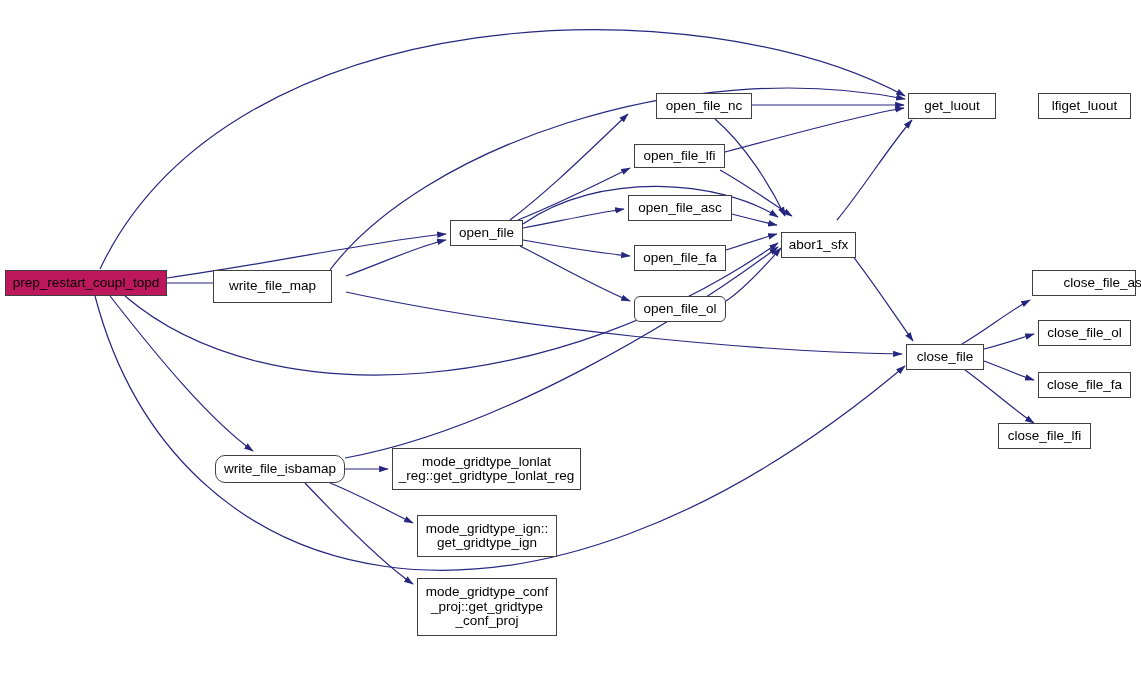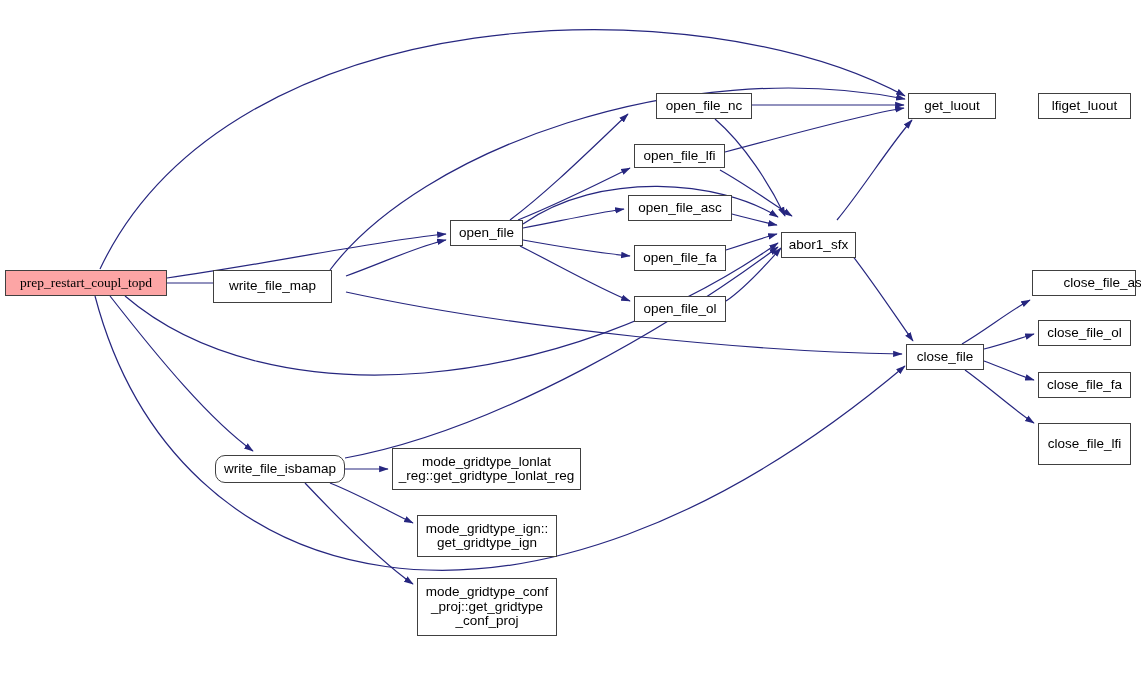--- a/index.html
+++ b/index.html
@@ -31,23 +31,22 @@
     font-size: 13.5px;
     line-height: 14.5px;
     display: flex;
     align-items: center;
     justify-content: center;
     text-align: center;
     white-space: pre-line;
     z-index: 5;
   }
   .node.root {
-    background: #fca5a5;
+    background: #be185d;
     border: 1px solid #404040;
-    font-family: Liberation Serif, serif;
   }
 </style>
 </head>
 <body>
 
 <div id="canvas">
   <svg class="edges" viewBox="0 0 1141 677">
     <defs>
       <marker id="arrow" markerWidth="9" markerHeight="9" refX="7.4" refY="3.1" orient="auto" markerUnits="strokeWidth">
         <path d="M 0,0.4 L 8,3.1 L 0,5.8 z" fill="#26267f"></path>
@@ -90,29 +89,29 @@
   </svg>
   <div id="node-layer">
       <div class="node root" style="left: 5px; top: 270px; width: 162px; height: 26px;">prep_restart_coupl_topd</div>
       <div class="node" style="left: 213px; top: 270px; width: 119px; height: 33px;">write_file_map</div>
       <div class="node" style="left: 215px; top: 455px; width: 130px; height: 28px; border-radius: 10px;">write_file_isbamap</div>
       <div class="node" style="left: 450px; top: 220px; width: 73px; height: 26px;">open_file</div>
       <div class="node" style="left: 632px; top: 93px; width: 96px; height: 26px; margin-left: 24px;">open_file_nc</div>
       <div class="node" style="left: 634px; top: 144px; width: 91px; height: 24px;">open_file_lfi</div>
       <div class="node" style="left: 628px; top: 195px; width: 104px; height: 26px;">open_file_asc</div>
       <div class="node" style="left: 634px; top: 245px; width: 92px; height: 26px;">open_file_fa</div>
-      <div class="node" style="left: 634px; top: 296px; width: 92px; height: 26px;">open_file_ol</div>
+      <div class="node" style="left: 634px; top: 296px; width: 92px; height: 26px; border-radius: 6px;">open_file_ol</div>
       <div class="node" style="left: 781px; top: 220px; width: 75px; height: 26px; margin-top: 12px;">abor1_sfx</div>
       <div class="node" style="left: 908px; top: 93px; width: 88px; height: 26px;">get_luout</div>
       <div class="node" style="left: 1038px; top: 93px; width: 93px; height: 26px; text-align: right;">lfiget_luout</div>
       <div class="node" style="left: 906px; top: 344px; width: 78px; height: 26px;">close_file</div>
       <div class="node" style="left: 1032px; top: 270px; width: 104px; height: 26px; padding-left: 44px;">close_file_asc</div>
       <div class="node" style="left: 1038px; top: 320px; width: 93px; height: 26px;">close_file_ol</div>
       <div class="node" style="left: 1038px; top: 372px; width: 93px; height: 26px;">close_file_fa</div>
-      <div class="node" style="left: 1038px; top: 423px; width: 93px; height: 42px;">close_file_lfi</div>
+      <div class="node" style="left: 998px; top: 423px; width: 93px; height: 26px;">close_file_lfi</div>
       <div class="node" style="left: 392px; top: 448px; width: 189px; height: 42px;">mode_gridtype_lonlat
 _reg::get_gridtype_lonlat_reg</div>
       <div class="node" style="left: 417px; top: 515px; width: 140px; height: 42px;">mode_gridtype_ign::
 get_gridtype_ign</div>
       <div class="node" style="left: 417px; top: 578px; width: 140px; height: 58px;">mode_gridtype_conf
 _proj::get_gridtype
 _conf_proj</div>
     </div>
 </div>
 

